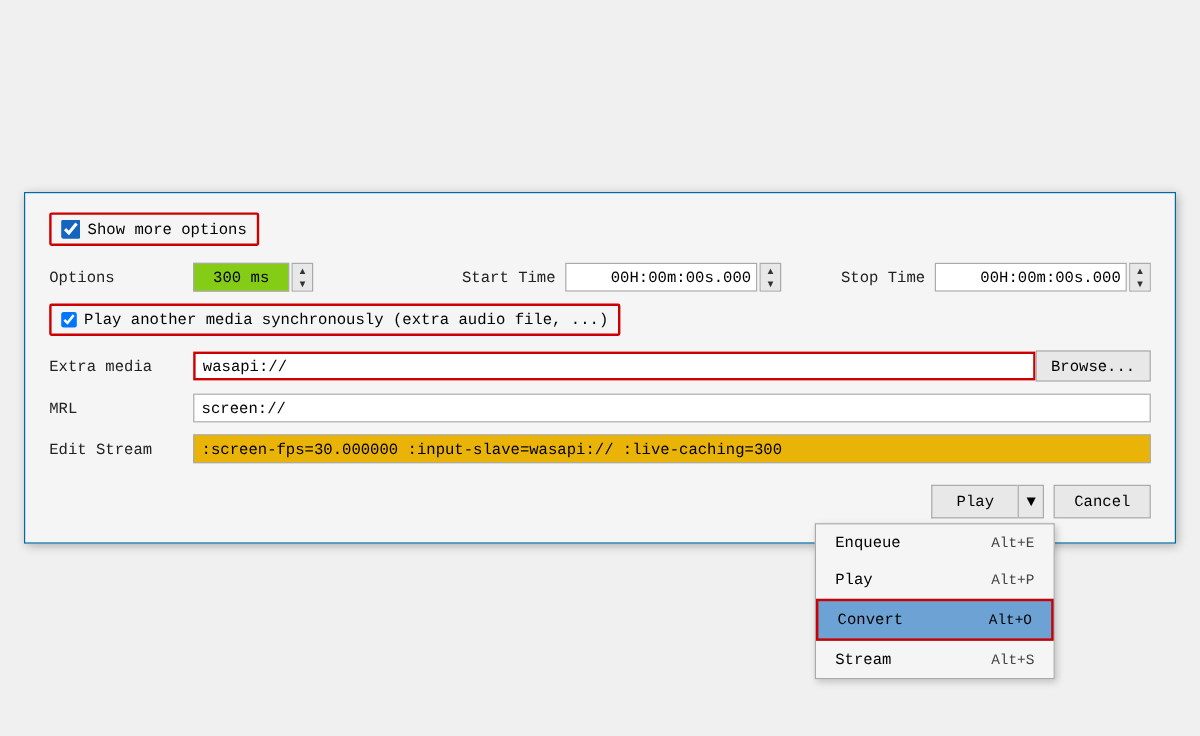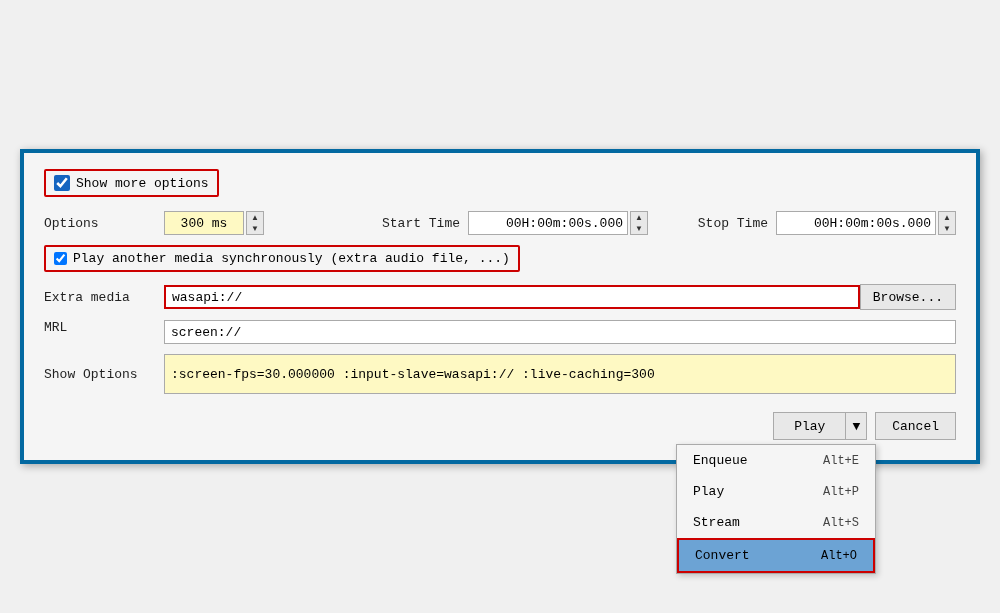--- a/index.html
+++ b/index.html
@@ -15,21 +15,21 @@
       display: flex;
       justify-content: center;
       align-items: center;
       width: 1000px;
       height: 613px;
       overflow: hidden;
     }
 
     .dialog-container {
       background: #f5f5f5;
-      border: 4px solid #0369a1;
+      border: 1px solid #0369a1;
       box-shadow: 2px 2px 8px rgba(0,0,0,0.3);
       width: 960px;
       padding: 16px 20px 20px 20px;
       position: relative;
     }
 
     .show-more-row {
       margin-bottom: 14px;
     }
 
@@ -78,21 +78,21 @@
     .caching-input-wrapper {
       display: flex;
       align-items: center;
       gap: 2px;
     }
 
     .caching-input {
       width: 80px;
       height: 24px;
       border: 1px solid #aaa;
-      background: #fef9c3;
+      background: #84cc16;
       font-family: 'Courier New', Courier, monospace;
       font-size: 13px;
       text-align: center;
       padding: 0 4px;
     }
 
     .spinner-btn {
       display: flex;
       flex-direction: column;
       border: 1px solid #aaa;
@@ -170,21 +170,21 @@
       border: 1px solid #aaa;
       background: #e8e8e8;
       font-family: 'Courier New', Courier, monospace;
       font-size: 13px;
       cursor: pointer;
       white-space: nowrap;
     }
 
     .mrl-row {
       display: flex;
-      align-items: flex-start;
+      align-items: center;
       margin-bottom: 10px;
     }
 
     .mrl-input {
       flex: 1;
       height: 24px;
       border: 1px solid #aaa;
       background: white;
       font-family: 'Courier New', Courier, monospace;
       font-size: 13px;
@@ -192,23 +192,23 @@
     }
 
     .edit-options-row {
       display: flex;
       align-items: center;
       margin-bottom: 18px;
     }
 
     .edit-options-input {
       flex: 1;
-      height: 40px;
-      border: 1px solid #aaa;
-      background: #fef9c3;
+      height: 24px;
+      border: 1px solid #aaa;
+      background: #eab308;
       font-family: 'Courier New', Courier, monospace;
       font-size: 13px;
       padding: 0 6px;
     }
 
     .button-row {
       display: flex;
       justify-content: flex-end;
       align-items: center;
       gap: 0;
@@ -371,21 +371,21 @@
     <input class="extra-media-input" type="text" value="wasapi://" style="">
     <button class="browse-btn">Browse...</button>
   </div>
 
   <div class="mrl-row">
     <span class="form-label">MRL</span>
     <input class="mrl-input" type="text" value="screen://" style="">
   </div>
 
   <div class="edit-options-row">
-    <span class="form-label">Show Options</span>
+    <span class="form-label">Edit Stream</span>
     <input class="edit-options-input" type="text" value=":screen-fps=30.000000 :input-slave=wasapi:// :live-caching=300" style="">
   </div>
 
   <div class="button-row">
     <div class="play-btn-group">
       <button class="play-btn">Play</button>
       <button class="play-dropdown-btn">
         <span>▼</span>
       </button>
     </div>
@@ -393,23 +393,23 @@
 
     <div class="dropdown-menu">
       <div class="dropdown-item">
         <span>Enqueue</span>
         <span class="shortcut">Alt+E</span>
       </div>
       <div class="dropdown-item">
         <span>Play</span>
         <span class="shortcut">Alt+P</span>
       </div>
+      <div class="dropdown-item active">
+        <span>Convert</span>
+        <span class="shortcut">Alt+O</span>
+      </div>
       <div class="dropdown-item">
         <span>Stream</span>
         <span class="shortcut">Alt+S</span>
       </div>
-      <div class="dropdown-item active">
-        <span>Convert</span>
-        <span class="shortcut">Alt+O</span>
-      </div>
     </div>
   </div>
 </div>
 
 </body></html>

